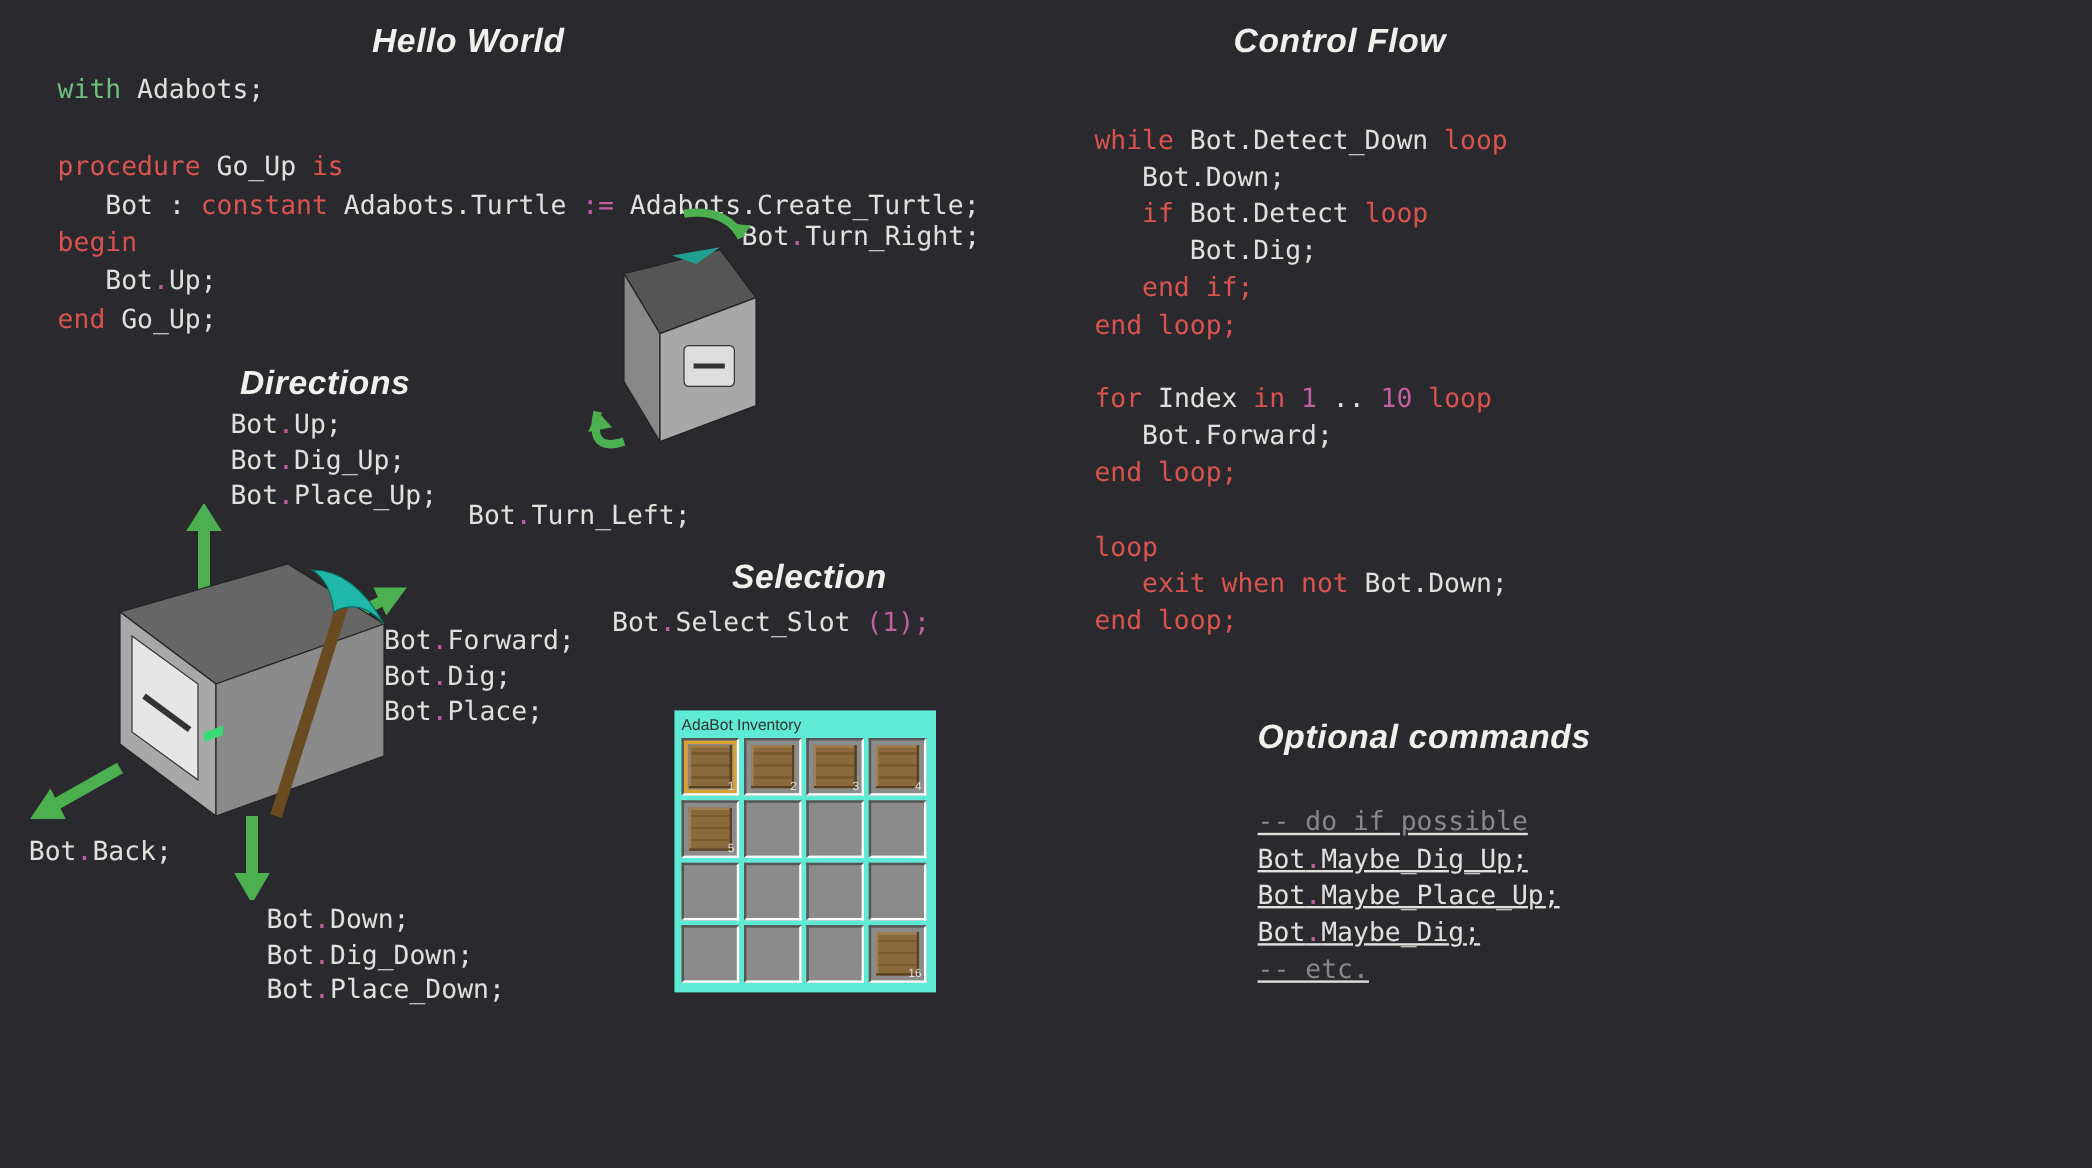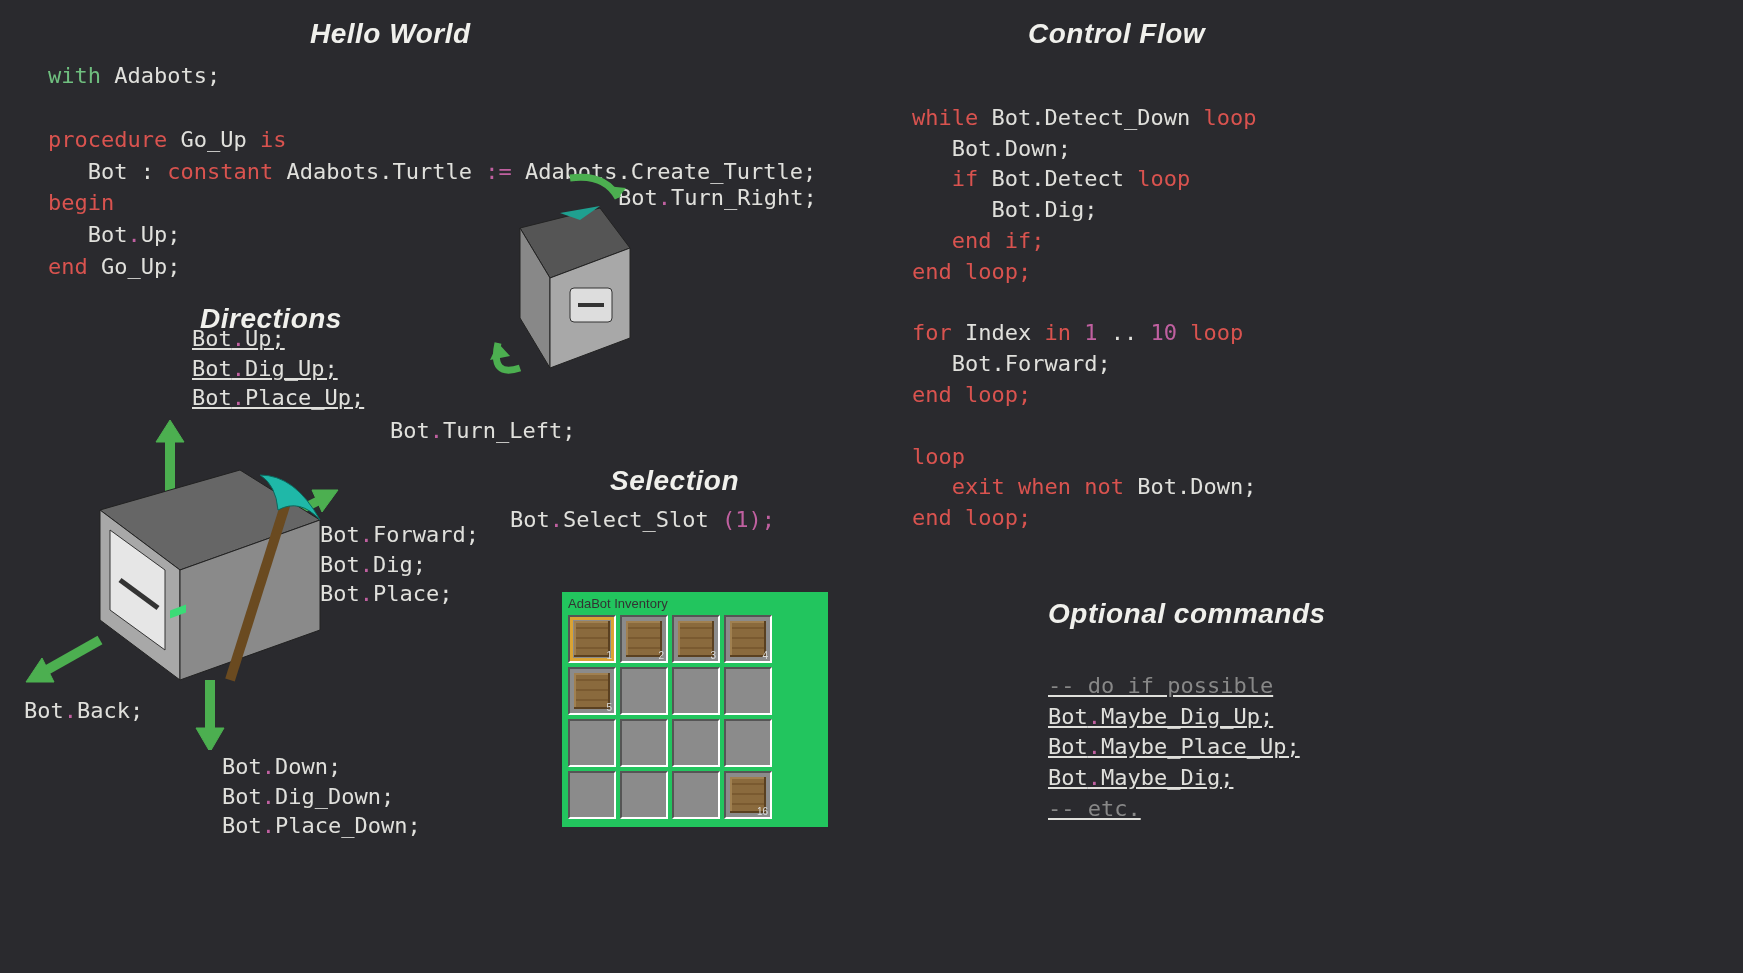--- a/index.html
+++ b/index.html
@@ -24,21 +24,21 @@
     .kw-green { color: #6fbf7f; }
     .kw-red { color: #d9534f; }
     .kw-magenta { color: #c060a0; }
     .comment { color: #888; }
 
     
     #h-hello { position:absolute; left:310px; top:18px; }
     #hello-code { position:absolute; left:48px; top:28px; line-height:1.45; white-space:pre; }
 
     #h-dir { position:absolute; left:200px; top:303px; }
-    #dir-up { position:absolute; left:192px; top:324px; line-height:1.35;text-decoration:underline; }
+    #dir-up { position:absolute; left:192px; top:340px; line-height:1.35; }
     #dir-fwd { position:absolute; left:320px; top:520px; line-height:1.35; }
     #dir-back { position:absolute; left:24px; top:698px; }
     #dir-down { position:absolute; left:222px; top:752px; line-height:1.35; }
 
     #turn-right { position:absolute; left:618px; top:185px; }
     #turtle-top { position:absolute; left:450px; top:168px; width:190px; height:230px; }
     #turn-left { position:absolute; left:390px; top:418px; }
 
     #turtle-main { position:absolute; left:20px; top:420px; width:340px; height:330px; }
 
@@ -50,22 +50,22 @@
     #flow-code { position:absolute; left:912px; top:72px; line-height:1.4; white-space:pre; }
 
     #h-opt { position:absolute; left:1048px; top:598px; }
     #opt-code { position:absolute; left:1048px; top:640px; line-height:1.4; white-space:pre;text-decoration:underline; }
 
     
     .arrow { stroke:#4caf50; fill:#4caf50; }
 
     
     .inv-panel {
-      background:#22c55e;
-      width:266px;
+      background:#5eead4;
+      width:218px;
       padding:4px 6px 8px 6px;
     }
     .inv-title { font-family:Arial; font-size:13px; color:#333; margin-bottom:4px; }
     .inv-grid { display:grid; grid-template-columns:repeat(4,48px); grid-template-rows:repeat(4,48px); gap:4px; }
     .slot {
       width:48px; height:48px;
       background:#8b8b8b;
       border:2px solid #555;
       border-right-color:#fff;
       border-bottom-color:#fff;

